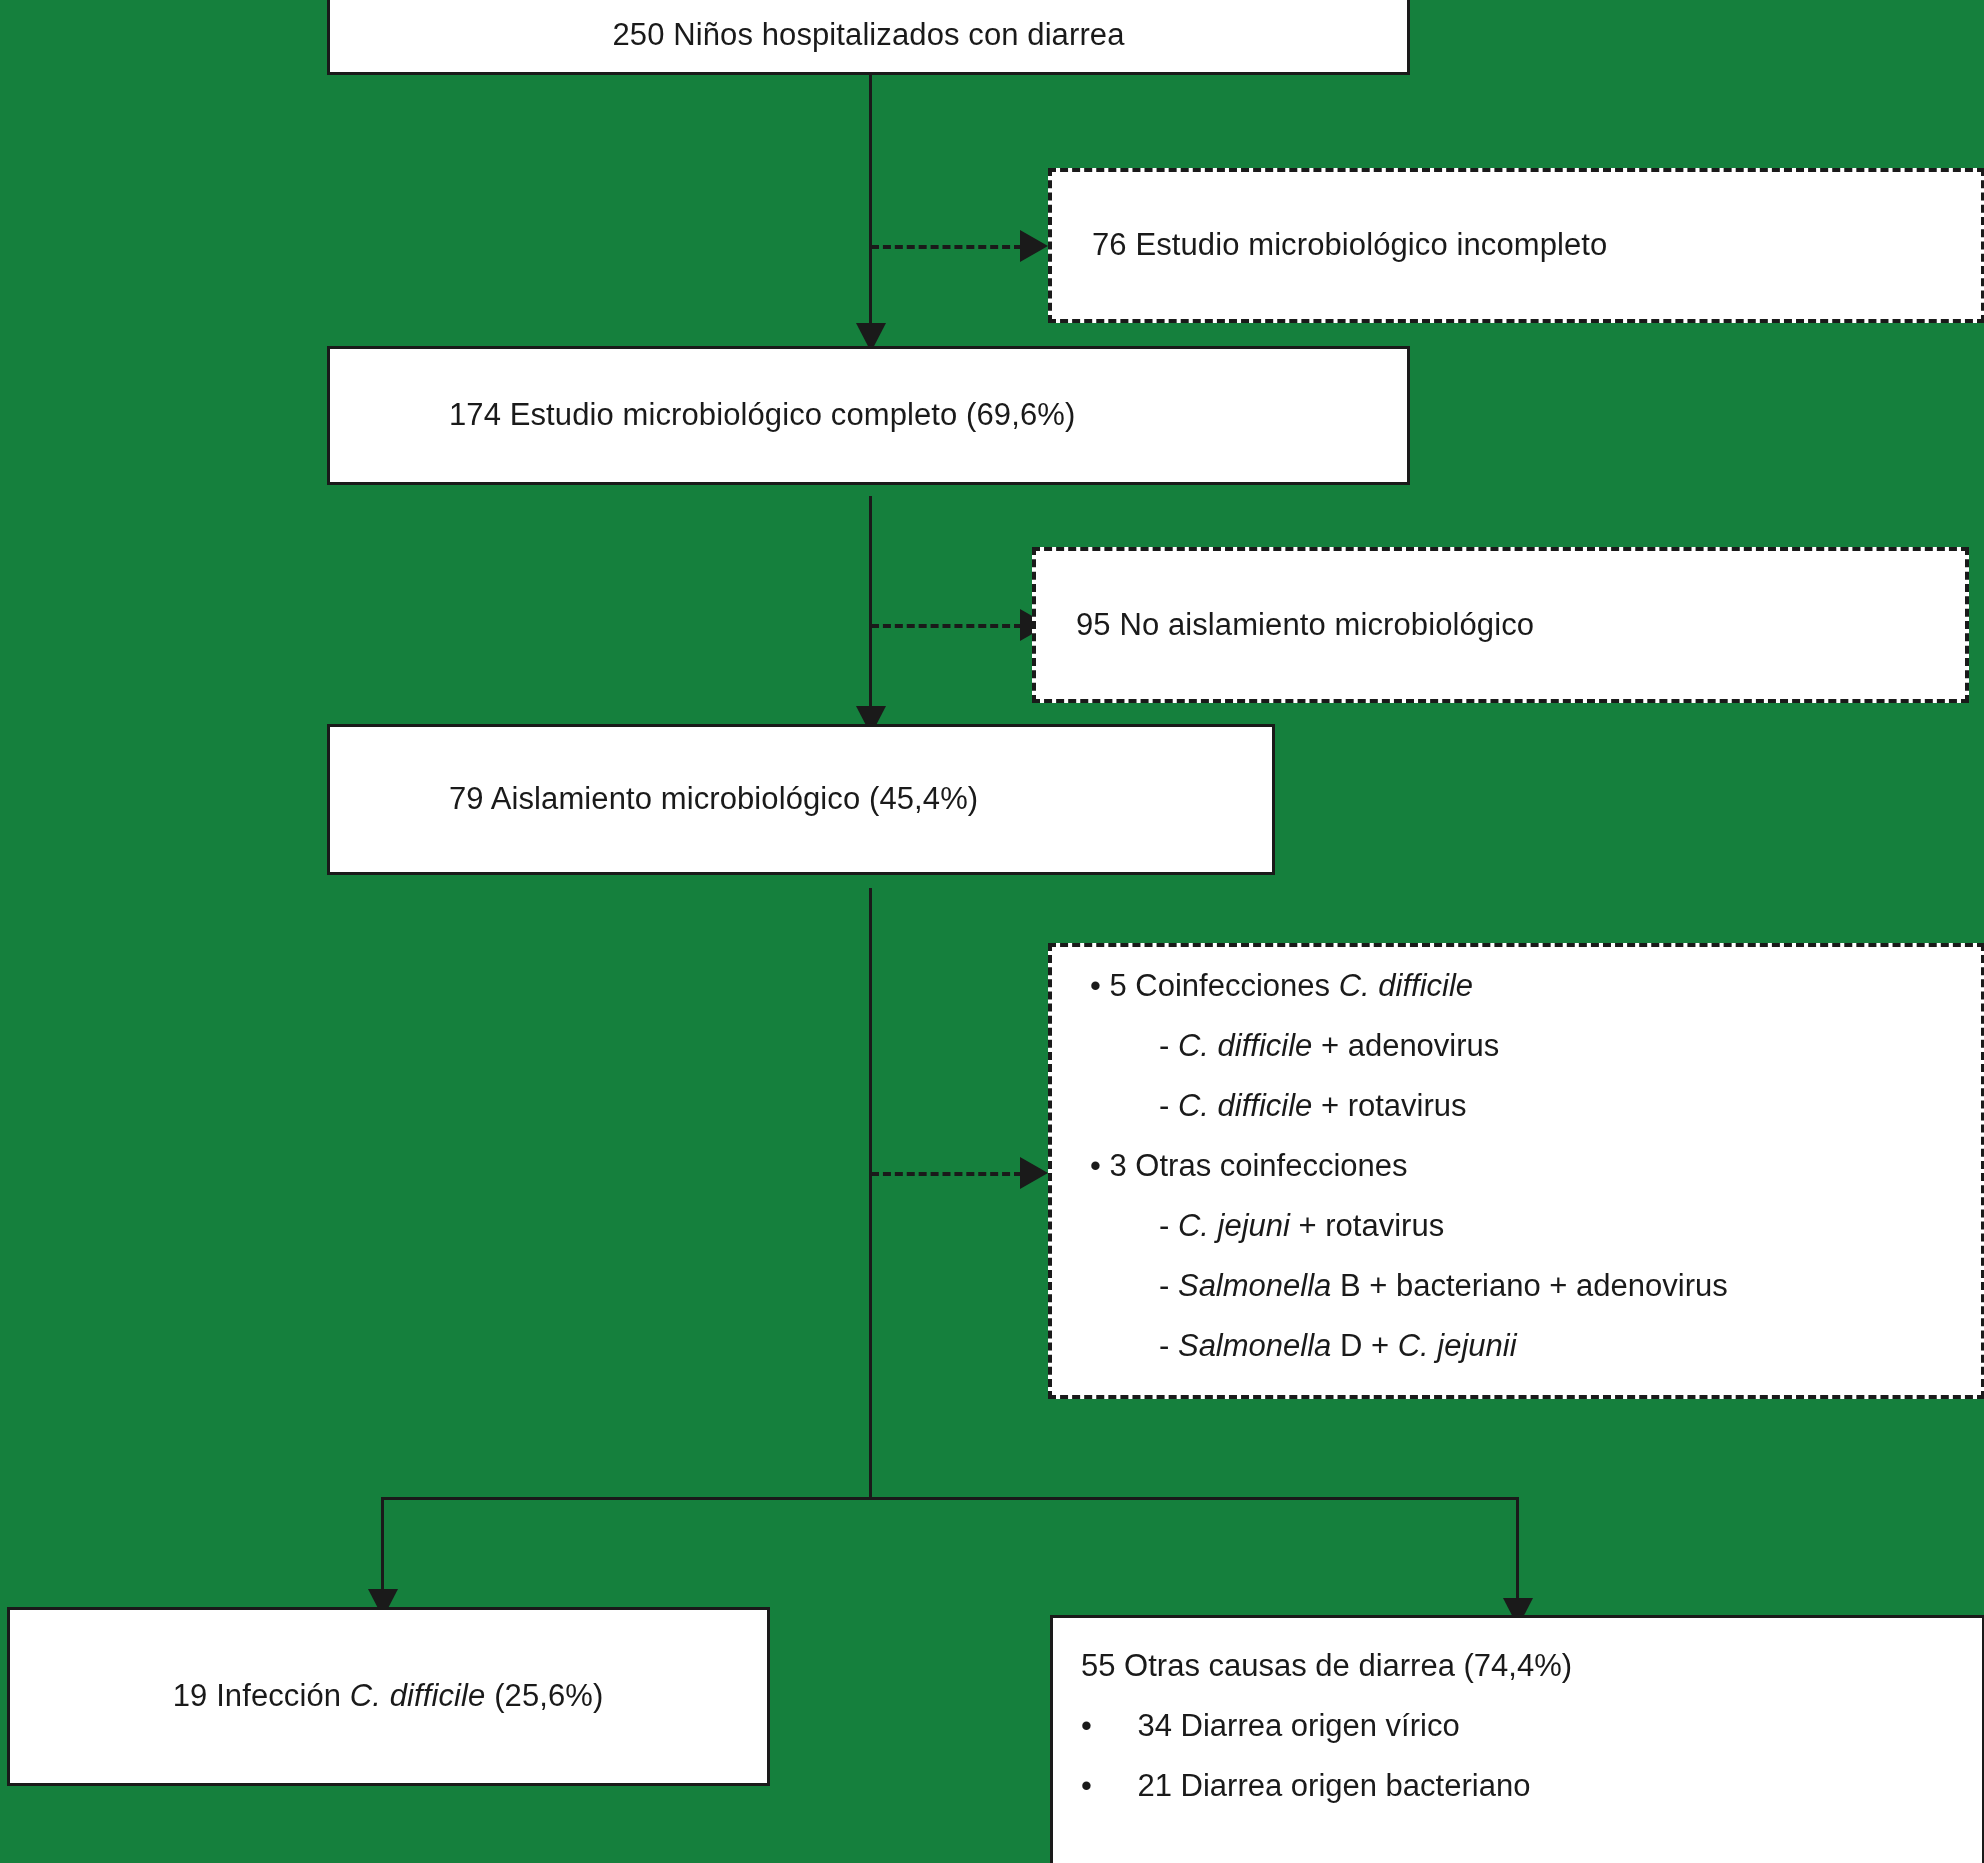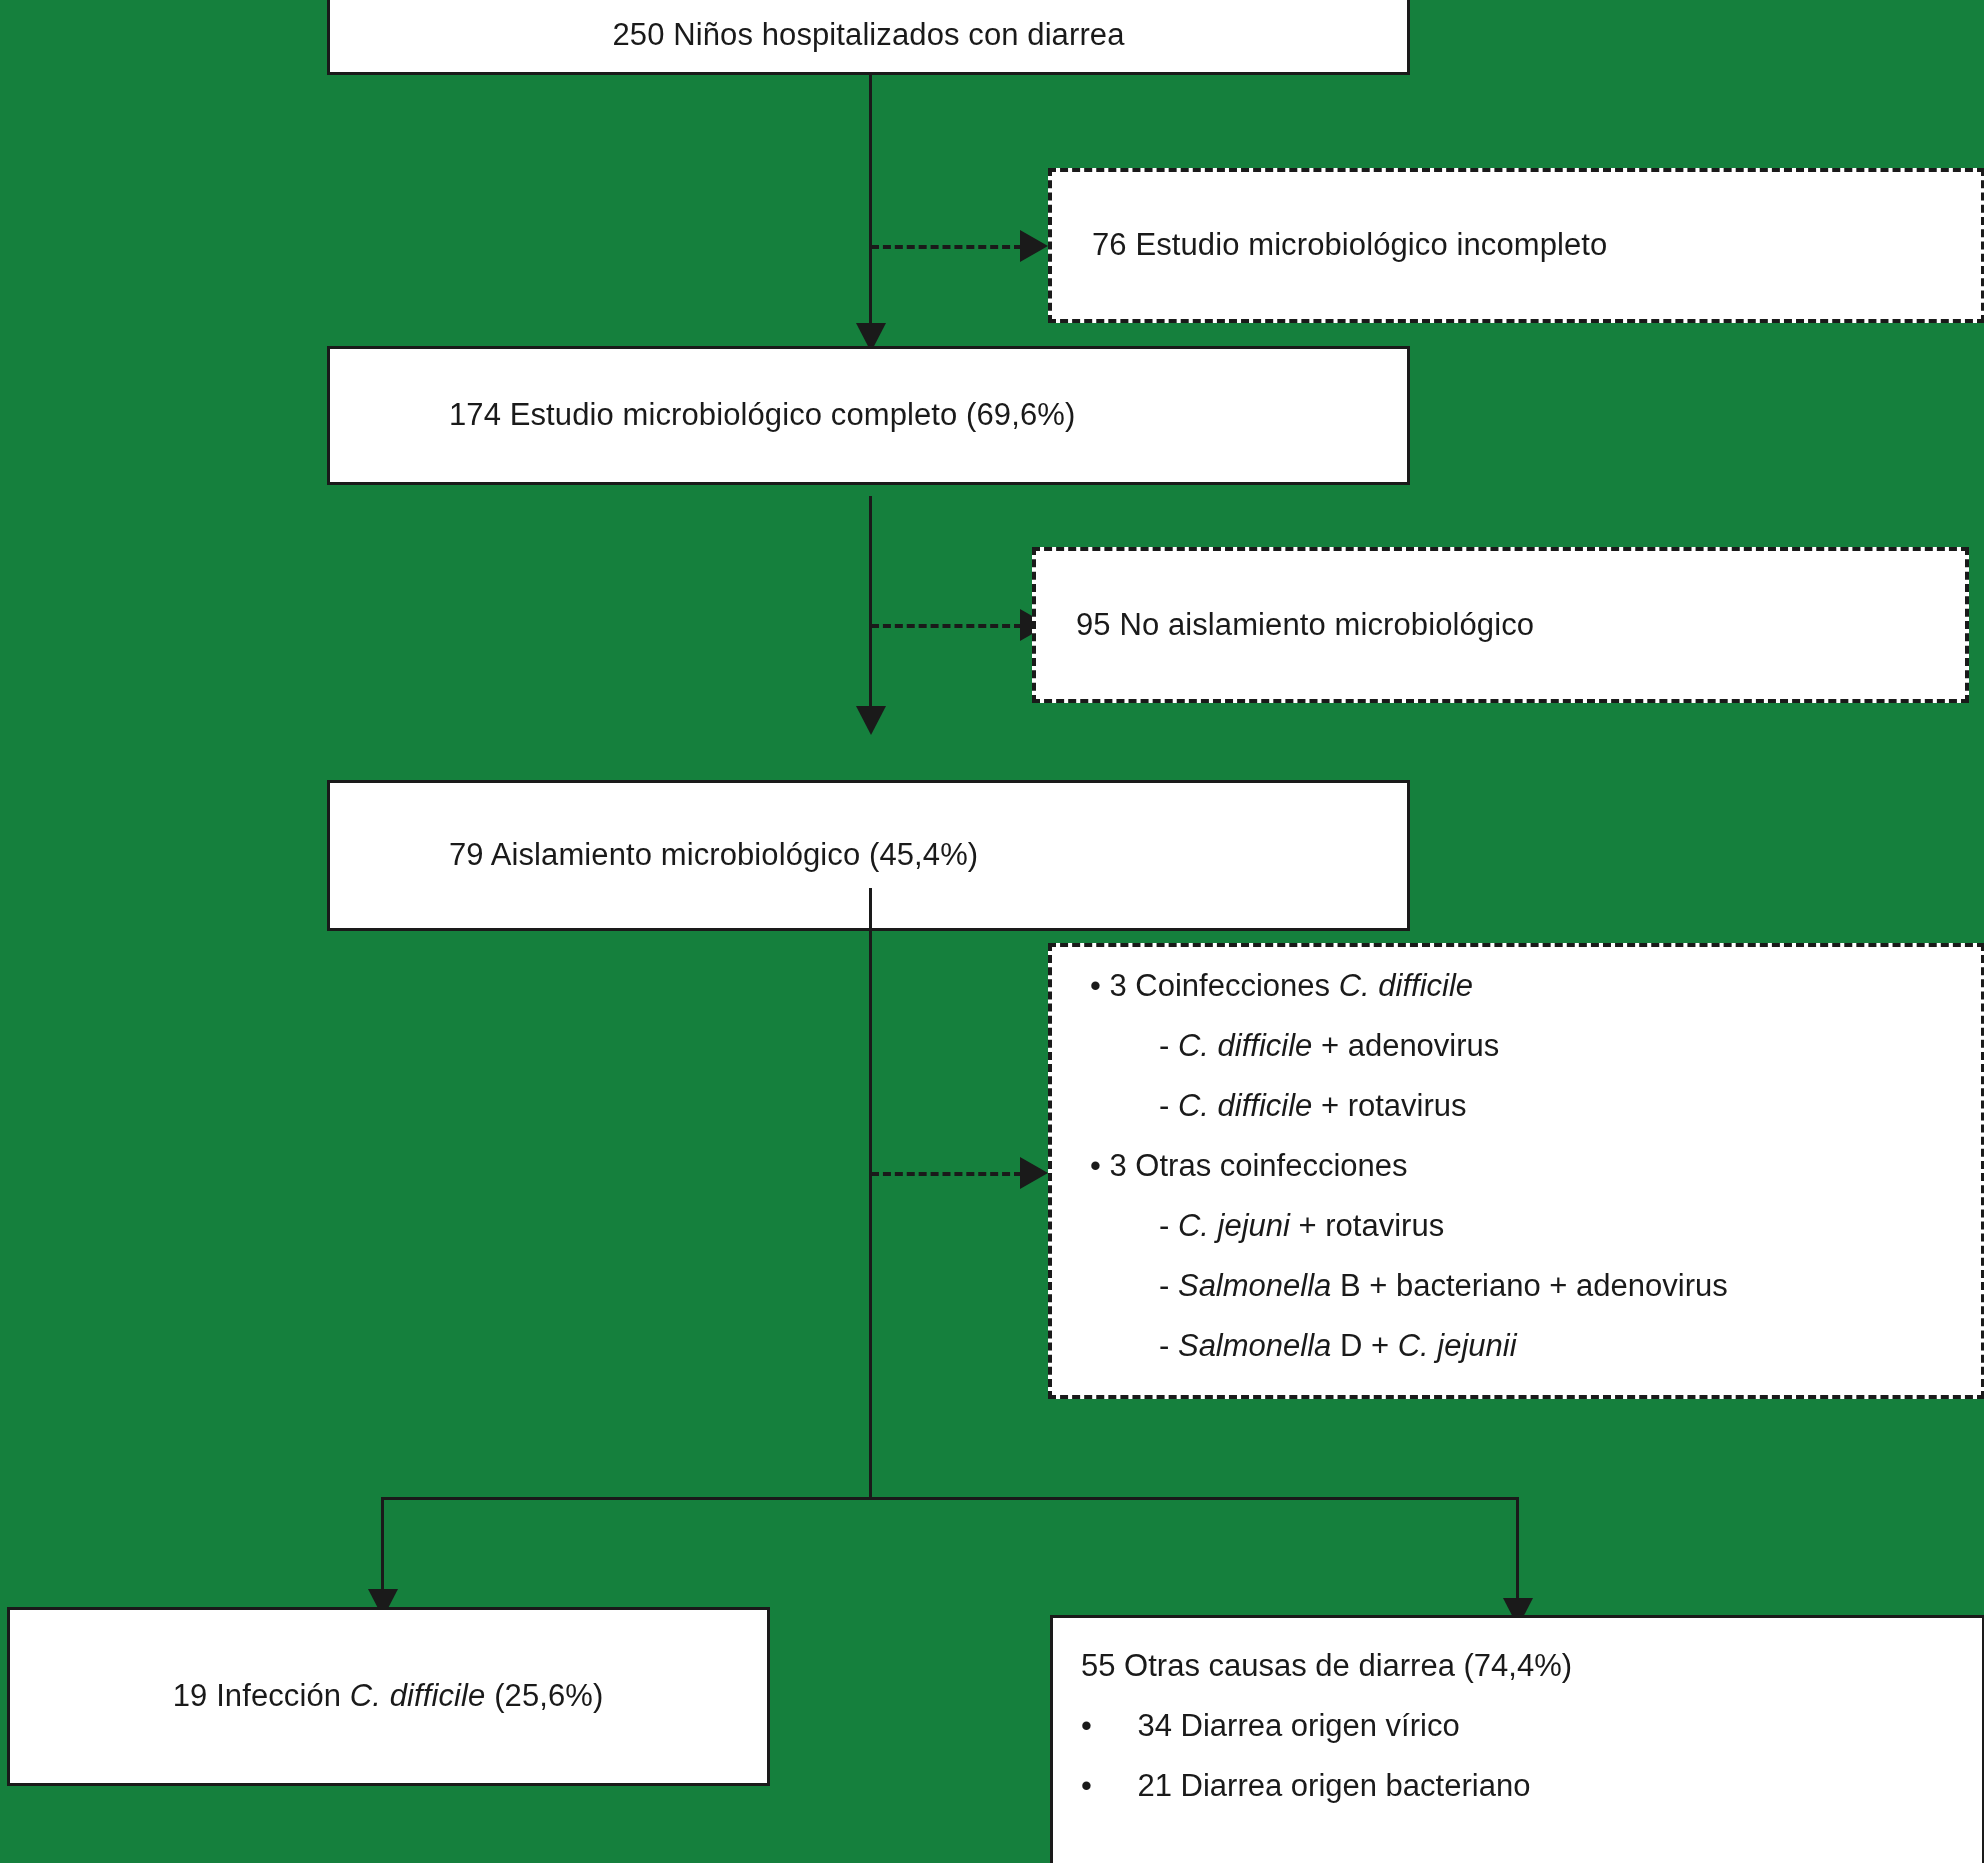--- a/index.html
+++ b/index.html
@@ -102,35 +102,35 @@
   <div class="vline" style="left:869px; top:496px; height:213px;"></div>
   <div class="arrowhead" style="left:856px; top:706px;"></div>
 
   <div class="dashline" style="left:871px; top:624px; width:151px;"></div>
   <div class="arrowhead-right" style="left:1020px; top:609px;"></div>
 
   <div class="box dashed padleft-sm" style="left:1032px; top:547px; width:937px; height:156px;">
     <span class="box-text">95 No aislamiento microbiológico</span>
   </div>
 
-  <div class="box solid padleft" style="left:327px; top:780px; width:1083px; height:151px;">
+  <div class="box solid padleft" style="left:327px; top:724px; width:948px; height:151px;">
     <span class="box-text">79 Aislamiento microbiológico (45,4%)</span>
   </div>
 
   <div class="vline" style="left:869px; top:888px; height:610px;"></div>
 
   <div class="dashline" style="left:871px; top:1172px; width:151px;"></div>
   <div class="arrowhead-right" style="left:1020px; top:1157px;"></div>
 
   <div class="box dashed" style="left:1048px; top:943px; width:937px; height:456px; align-items:flex-start;">
     <div class="multi">
 
       <div class="line l-bullet">
         <span>•</span>
-        <span>3 Coinfecciones </span><span class="italic">C. difficile</span>
+        <span>5 Coinfecciones </span><span class="italic">C. difficile</span>
       </div>
 
       <div class="line l-sub">
         <span>-</span>
         <span class="italic">C. difficile</span><span> + adenovirus</span>
       </div>
 
       <div class="line l-sub">
         <span>-</span>
         <span class="italic">C. difficile</span><span> + rotavirus</span>

